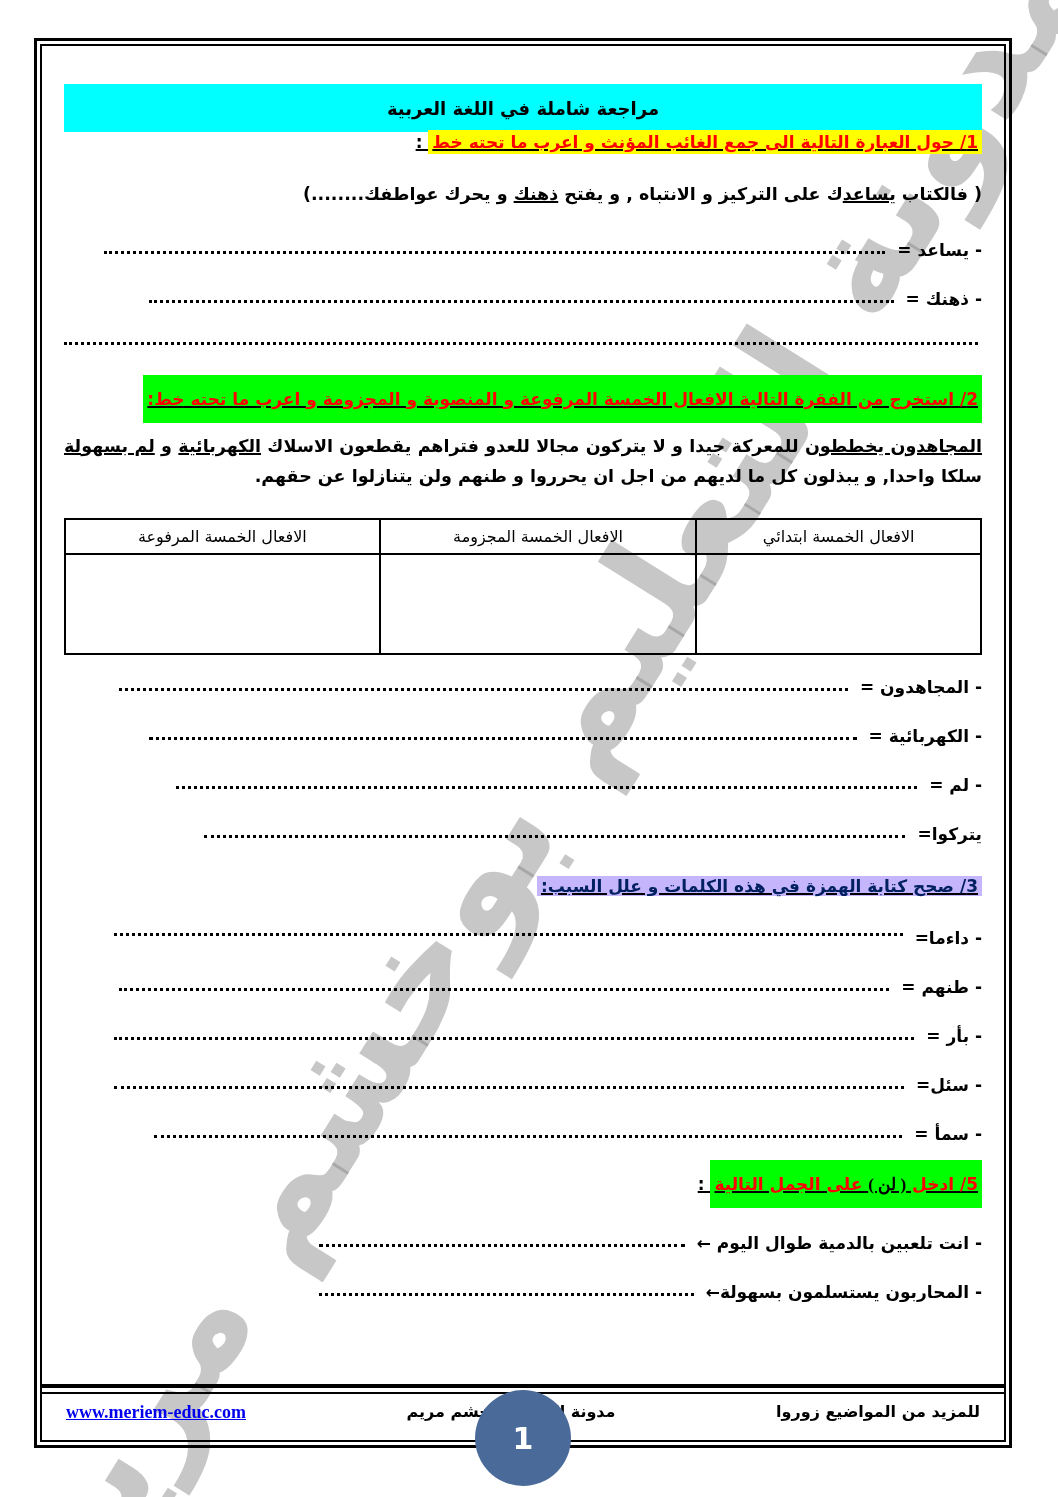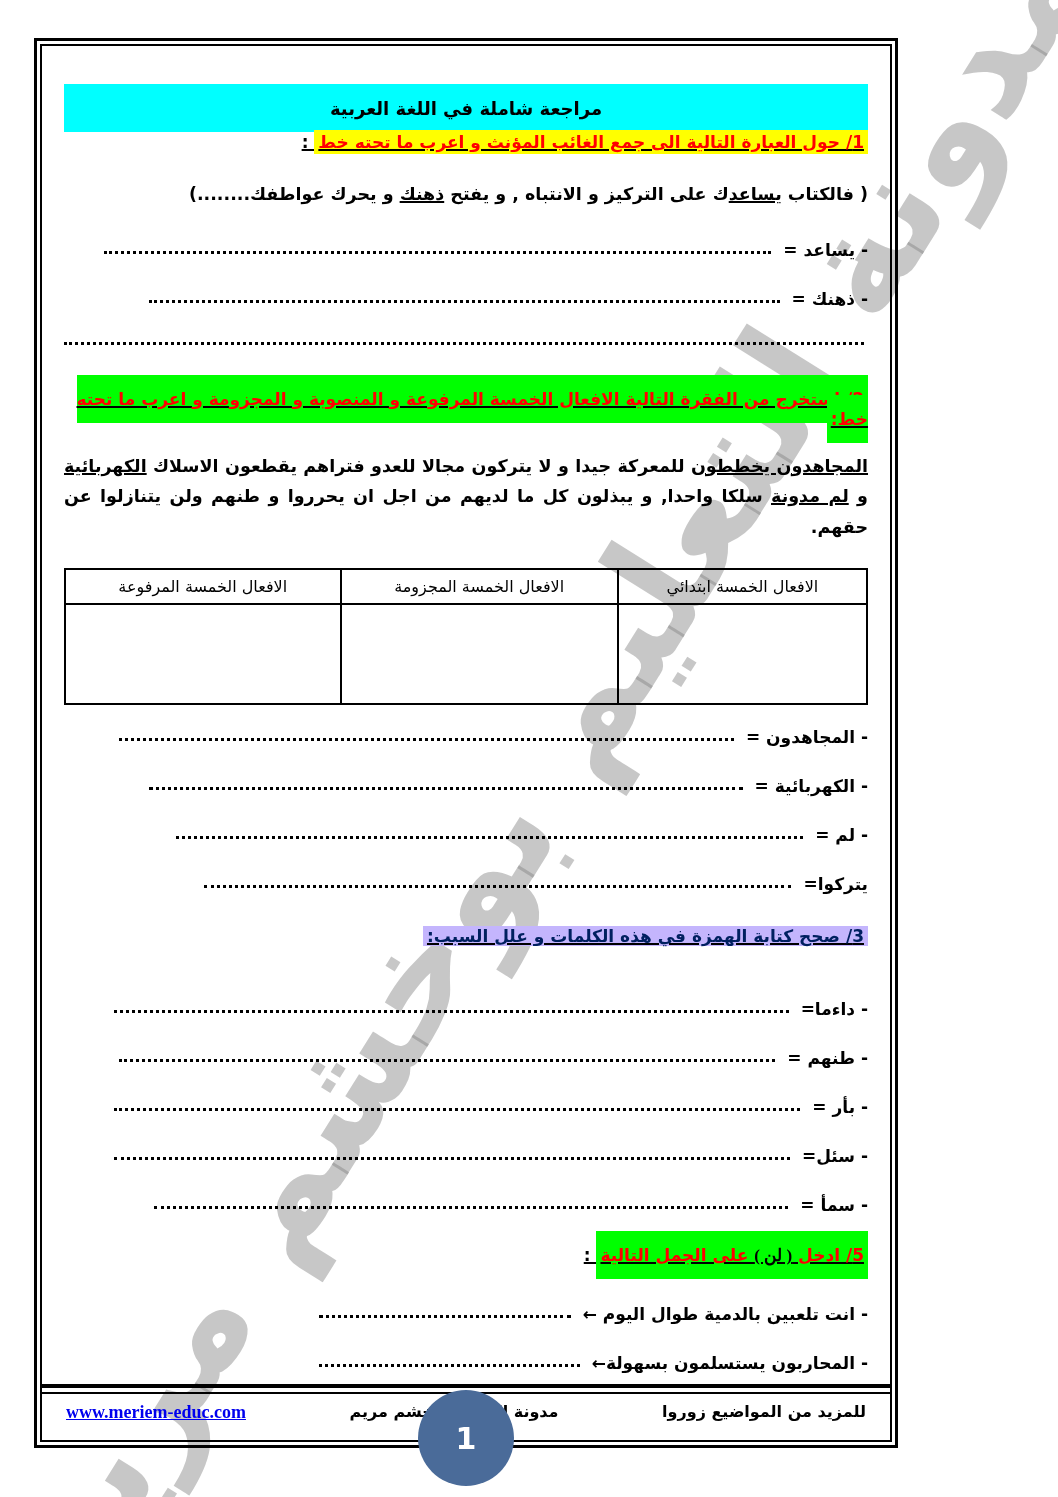--- a/index.html
+++ b/index.html
@@ -2,21 +2,21 @@
 <html lang="ar" dir="rtl"><head>
 <meta charset="utf-8">
 <style>
   html,body{margin:0;padding:0;}
   body{
     width:1058px;height:1497px;position:relative;background:#ffffff;
     font-family:"DejaVu Sans","Liberation Sans",sans-serif;
     direction:rtl;overflow:hidden;
   }
   .frame{
-    position:absolute;left:40px;top:44px;width:852px;height:1398px;
+    position:absolute;left:40px;top:44px;width:966px;height:1398px;
     border:2px solid #000;outline:3px solid #000;outline-offset:3px;
     background:transparent;box-sizing:border-box;
   }
   .content{
     position:relative;z-index:1;padding:38px 22px 0 22px;box-sizing:border-box;height:100%;
   }
   .watermark{
     position:absolute;left:540px;top:770px;z-index:0;
     transform:translate(-50%,-50%) rotate(-58deg);
     font-size:148px;font-weight:bold;color:rgba(130,130,130,0.45);
@@ -96,21 +96,21 @@
       <div class="dots ml112"></div>
     </div>
 
     <div class="sec-title">
       <span class="t-underline">
         <span class="hl-green">2/ استخرج من الفقرة التالية الافعال الخمسة المرفوعة و المنصوبة و المجزومة و اعرب ما تحته خط:</span>
       </span>
     </div>
 
     <div class="para">
-      <span class="u">المجاهدون يخططون</span><span> للمعركة جيدا و لا يتركون مجالا للعدو فتراهم يقطعون الاسلاك </span><span class="u">الكهربائية</span><span> و </span><span class="u">لم مدونة</span><span> سلكا واحدا,  و يبذلون كل ما لديهم من اجل ان يحرروا و طنهم ولن يتنازلوا عن حقهم.</span>
+      <span class="u">المجاهدون يخططون</span><span> للمعركة جيدا و لا يتركون مجالا للعدو فتراهم يقطعون الاسلاك </span><span class="u">الكهربائية</span><span> و </span><span class="u">لم بسهولة</span><span> سلكا واحدا,  و يبذلون كل ما لديهم من اجل ان يحرروا و طنهم ولن يتنازلوا عن حقهم.</span>
     </div>
 
     <table class="fivetbl">
       <tbody>
           <tr>
         <th>الافعال الخمسة ابتدائي</th>
         <th>الافعال الخمسة المجزومة</th>
         <th>الافعال الخمسة المرفوعة</th>
       </tr>
       <tr>
@@ -137,21 +137,21 @@
       <span class="lbl">يتركوا=</span>
       <div class="dots ml140"></div>
     </div>
 
     <div class="sec-title" style="margin-top:32px;">
       <span class="t-underline">
         <span class="hl-magenta">3/ صحح كتابة الهمزة في هذه الكلمات و علل السبب:</span>
       </span>
     </div>
 
-    <div class="row" style="margin-top:53px;">
+    <div class="row" style="margin-top:32px;align-items:center;">
       <span class="lbl">- داءما= </span>
       <div class="dots ml50"></div>
     </div>
     <div class="row">
       <span class="lbl">- طنهم =</span>
       <div class="dots ml55"></div>
     </div>
     <div class="row">
       <span class="lbl">- بأر =</span>
       <div class="dots ml50"></div>

